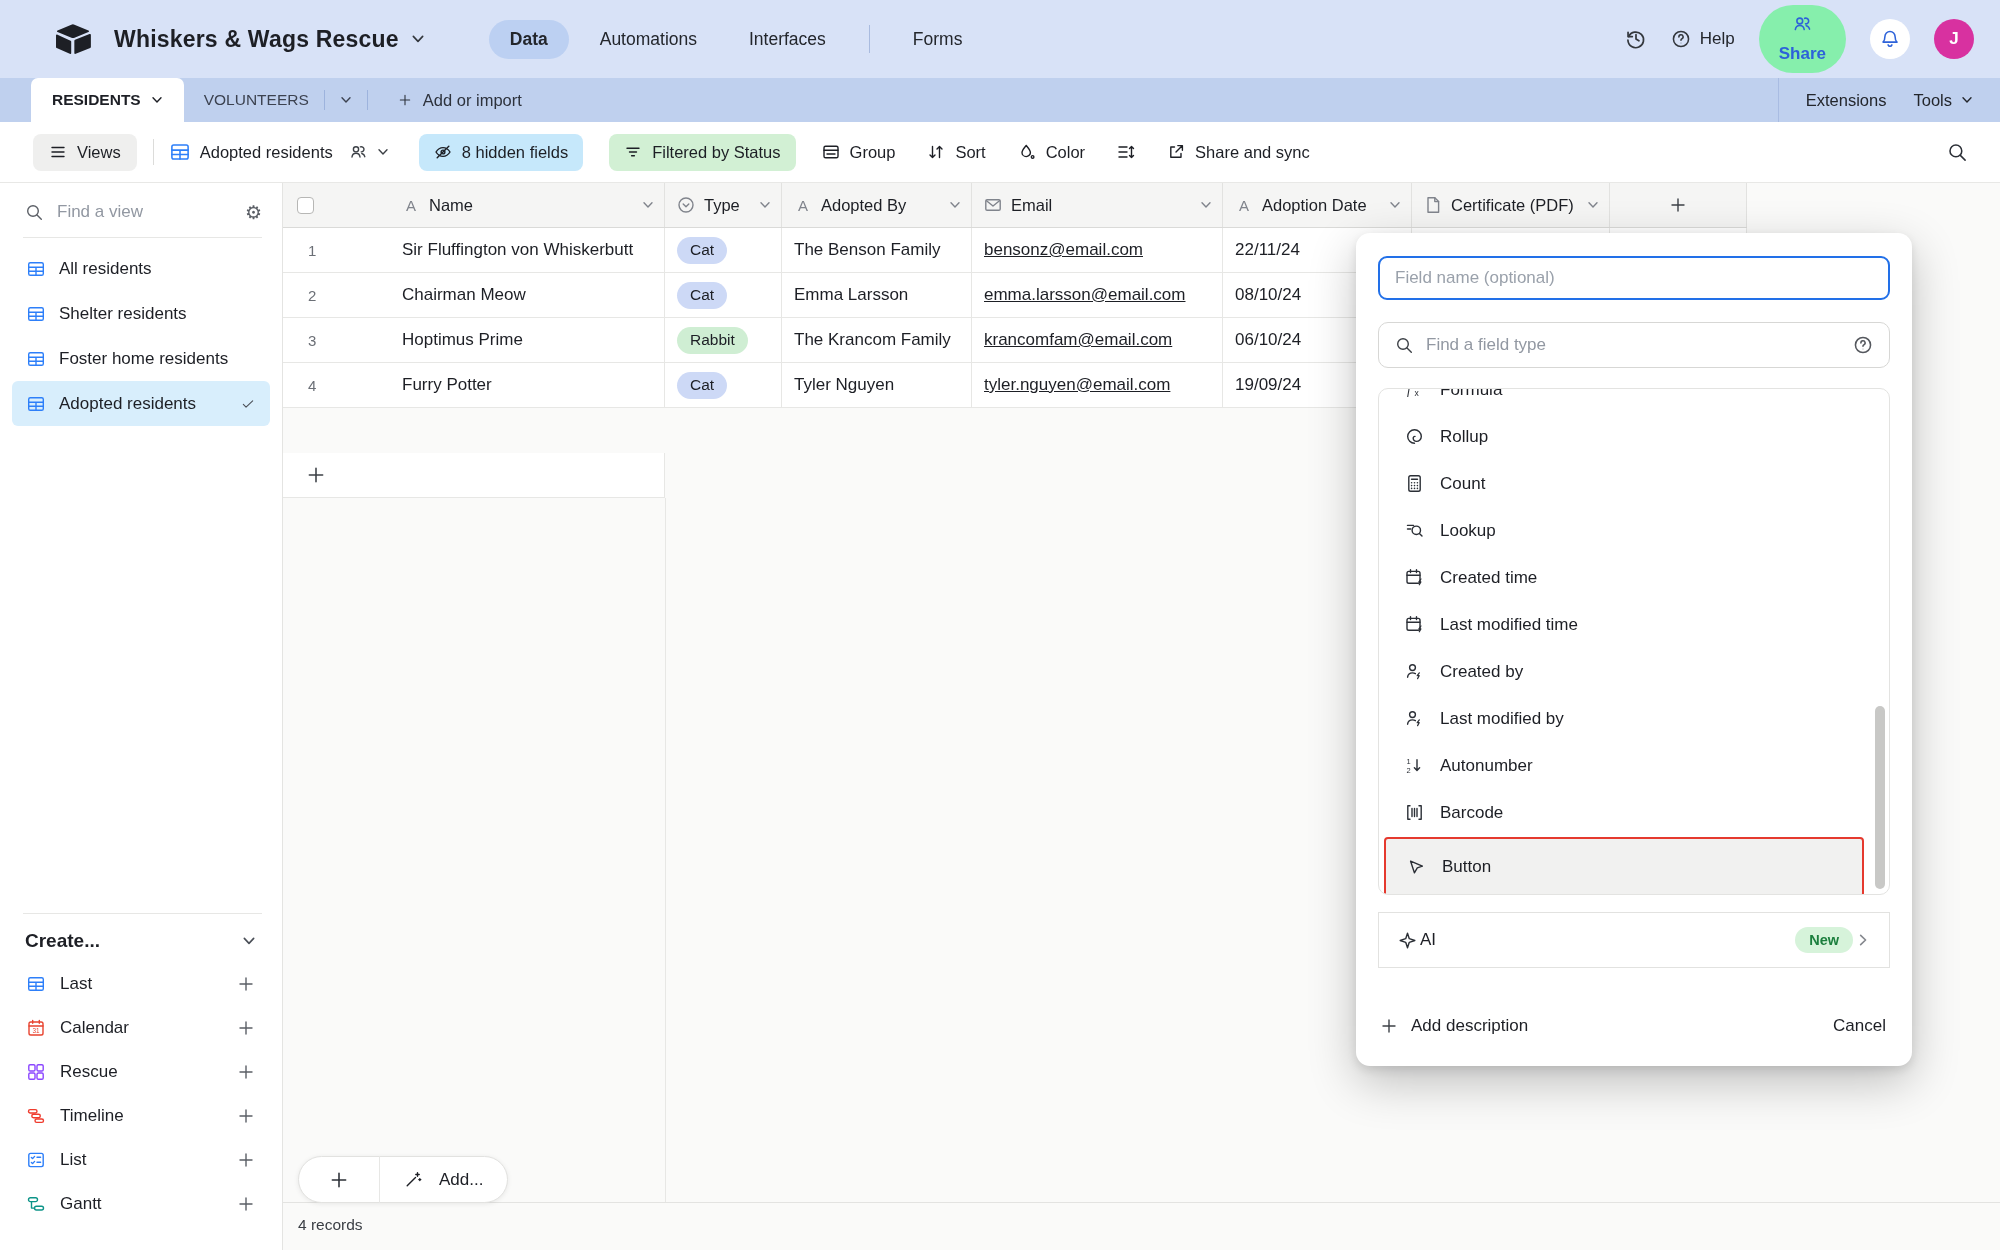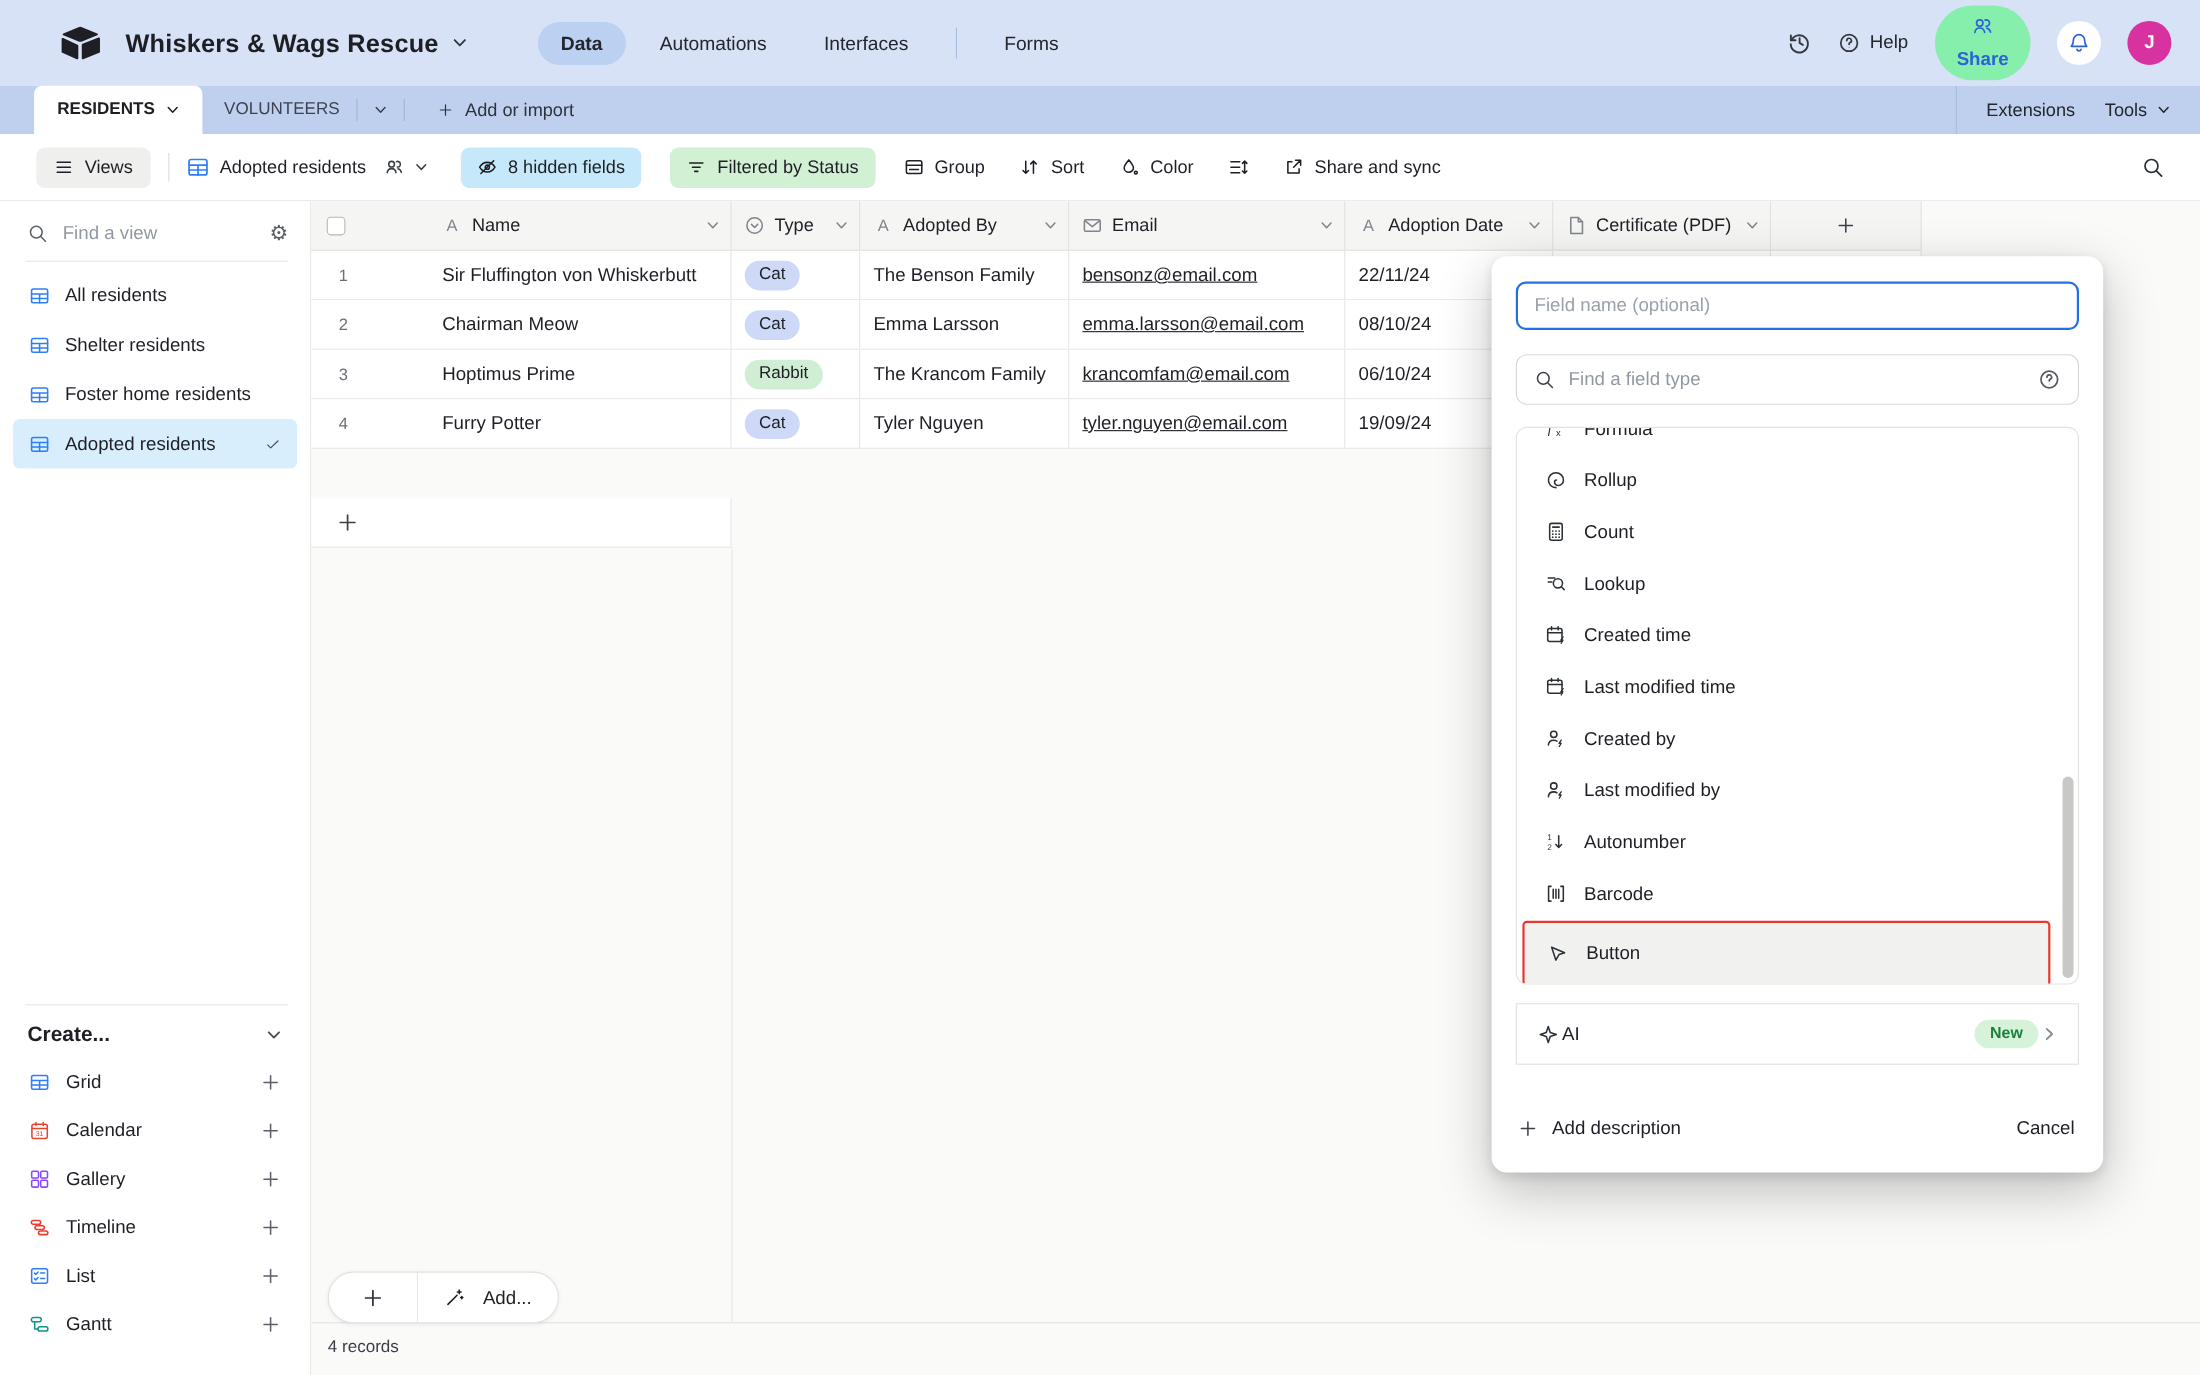--- a/index.html
+++ b/index.html
@@ -400,21 +400,21 @@
         </span>
     </div>
 
       <div class="create-item">
         <span class="icon i18" style="color: rgb(45, 127, 249);">
           <svg viewBox="0 0 18 18">
             <rect x="1.7" y="2.7" width="14.6" height="12.6" rx="1.6"></rect>
             <path d="M1.7 7.3h14.6M9 7.3v8M1.7 11.3h14.6"></path>
           </svg>
         </span>
-        <span>Grid</span>
+        <span>Last</span>
         <span class="icon i18 plus">
           <svg viewBox="0 0 18 18">
             <path d="M9 3v12M3 9h12"></path>
           </svg>
         </span>
       </div>
 
       <div class="create-item">
         <span class="icon i18" style="color: rgb(232, 67, 47);">
           <svg viewBox="0 0 18 18">
@@ -433,21 +433,21 @@
 
       <div class="create-item">
         <span class="icon i18" style="color: rgb(139, 70, 255);">
           <svg viewBox="0 0 18 18">
             <rect x="1.8" y="1.8" width="6.2" height="6.2" rx="1.3"></rect>
             <rect x="10" y="1.8" width="6.2" height="6.2" rx="1.3"></rect>
             <rect x="1.8" y="10" width="6.2" height="6.2" rx="1.3"></rect>
             <rect x="10" y="10" width="6.2" height="6.2" rx="1.3"></rect>
           </svg>
         </span>
-        <span>Gallery</span>
+        <span>Rescue</span>
         <span class="icon i18 plus">
           <svg viewBox="0 0 18 18">
             <path d="M9 3v12M3 9h12"></path>
           </svg>
         </span>
       </div>
 
 
       <div class="create-item">
         <span class="icon i18" style="color: rgb(239, 59, 45);">

